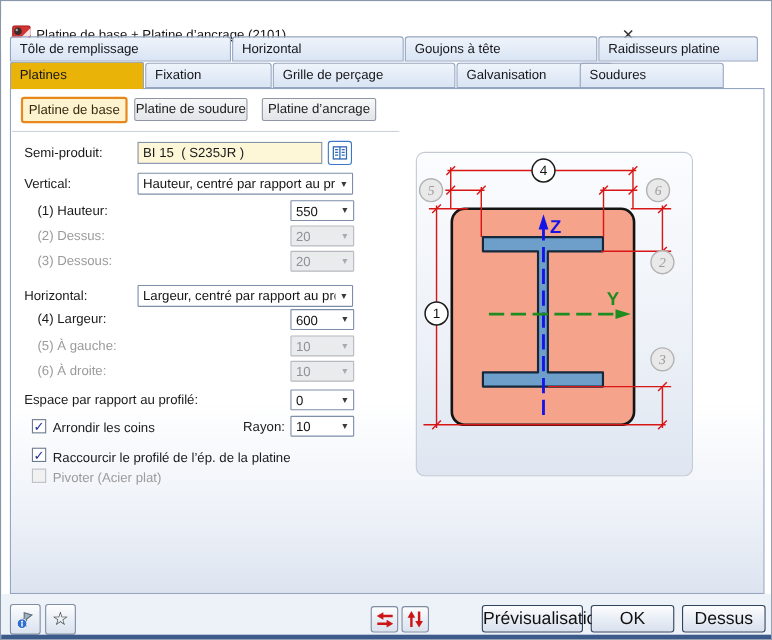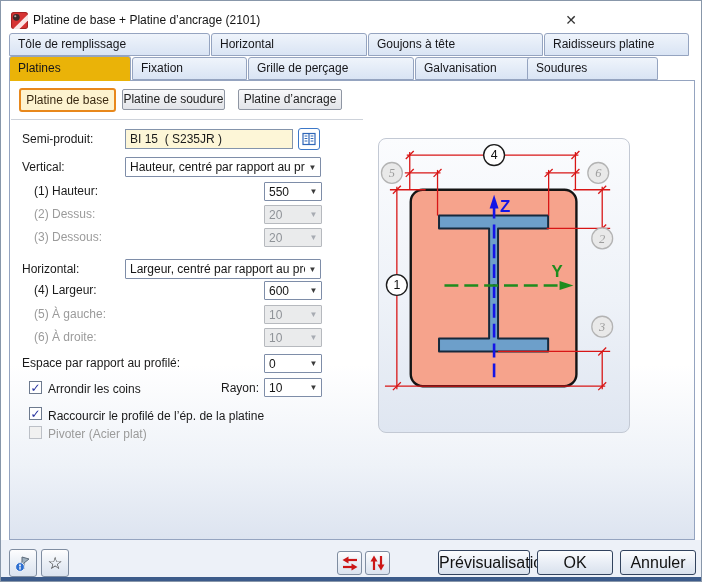--- a/index.html
+++ b/index.html
@@ -3,21 +3,21 @@
 <meta charset="utf-8">
 <style>
   * { margin:0; padding:0; box-sizing:border-box; }
   html,body { background:#cfd6e0; }
   body { font-family:"Liberation Sans","DejaVu Sans",sans-serif; font-size:12px; color:#1a1a1a; }
   .dialog { position:relative; width:702px; height:582px; background:#ffffff;
             border:1px solid #8897aa; overflow:hidden; }
   .abs { position:absolute; }
 
   
-  .titlebar { left:0; top:4px; width:588px; height:30px; background:#ffffff; }
+  .titlebar { left:0; top:15px; width:588px; height:30px; background:#ffffff; }
   .title-text { left:32px; top:0; height:30px; line-height:30px; font-size:12px; color:#141414; }
   .close-btn { right:4px; top:2px; width:28px; height:26px; text-align:center; line-height:26px;
                font-size:14px; color:#333; cursor:pointer; }
 
   
   .tab { height:23px; line-height:21px; padding-left:8px; font-size:12px; color:#16161a;
          background:linear-gradient(#eff4fb,#d9e4f4); border:1px solid #95a4c0;
          border-radius:3px 3px 0 0; cursor:pointer; }
   .tab.active { top:55px; height:25px; background:#eab308; border-bottom:none; z-index:6; line-height:23px; }
 
@@ -295,16 +295,16 @@
     <svg width="15" height="16" viewBox="0 0 15 16">
       <line x1="4" y1="5" x2="4" y2="15" stroke="#cc1616" stroke-width="2.2"></line>
       <polygon points="4,0.5 0.5,6.5 7.5,6.5" fill="#cc1616"></polygon>
       <line x1="11" y1="1" x2="11" y2="11" stroke="#cc1616" stroke-width="2.2"></line>
       <polygon points="11,15.5 7.5,9.5 14.5,9.5" fill="#cc1616"></polygon>
     </svg>
   </div>
 
   <div class="abs txtbtn" style="left:437px;top:549px;width:92px;height:25px;">Prévisualisation</div>
   <div class="abs txtbtn" style="left:536px;top:549px;width:76px;height:25px;">OK</div>
-  <div class="abs txtbtn" style="left:619px;top:549px;width:76px;height:25px;">Annuler</div>
+  <div class="abs txtbtn" style="left:619px;top:549px;width:76px;height:25px;">Dessus</div>
 
   <div class="abs bottomstrip"></div>
 </div>
 
 </body></html>

